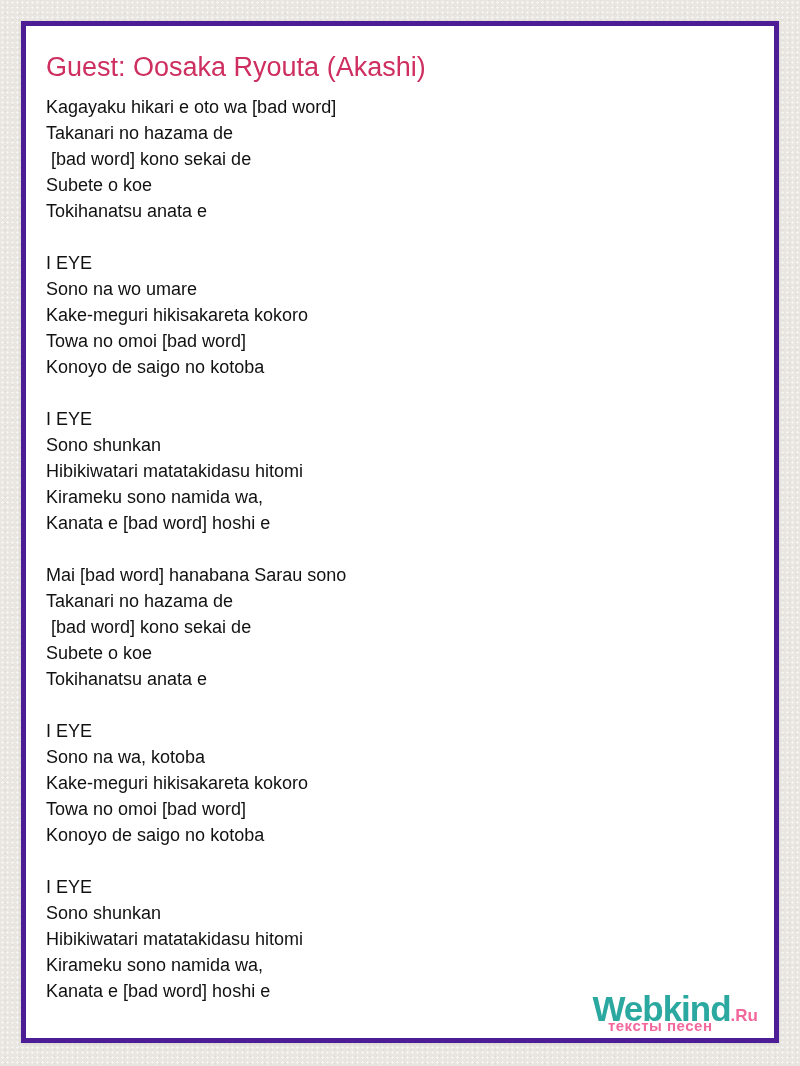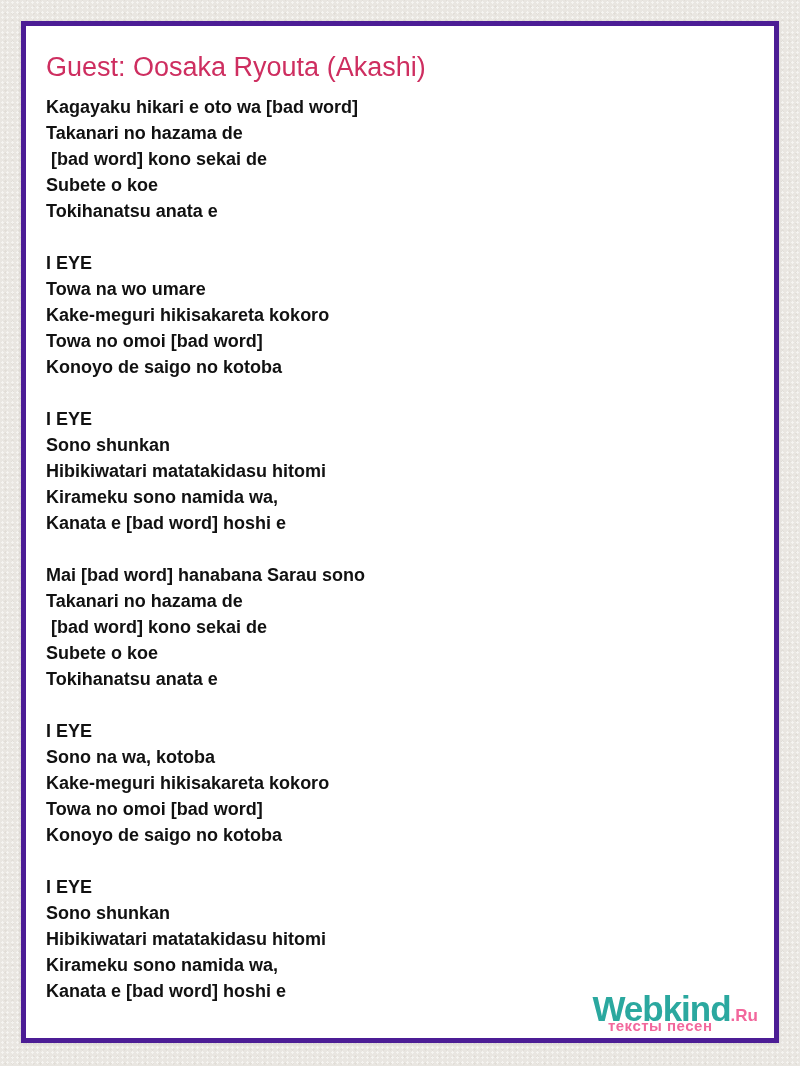--- a/index.html
+++ b/index.html
@@ -59,21 +59,20 @@
   }
   .lyrics {
     margin-top: 11px;
     font-size: 18px;
     color: var(--text-color);
   }
   .lyric-line {
     line-height: 26px;
     min-height: 26px;
     white-space: pre-wrap;
-    font-weight: bold;
   }
   .logo {
     position: absolute;
     right: 16px;
     bottom: 5px;
     cursor: pointer;
     line-height: 1;
   }
   .logo-main {
     font-size: 35px;
@@ -104,21 +103,21 @@
 
 
   <div class="lyrics">
       <div class="lyric-line">Kagayaku hikari e oto wa [bad word]</div>
       <div class="lyric-line">Takanari no hazama de</div>
       <div class="lyric-line"> [bad word] kono sekai de</div>
       <div class="lyric-line">Subete o koe</div>
       <div class="lyric-line">Tokihanatsu anata e</div>
       <div class="lyric-line"></div>
       <div class="lyric-line">I EYE</div>
-      <div class="lyric-line">Towa na wo umare</div>
+      <div class="lyric-line">Sono na wo umare</div>
       <div class="lyric-line">Kake-meguri hikisakareta kokoro</div>
       <div class="lyric-line">Towa no omoi [bad word]</div>
       <div class="lyric-line">Konoyo de saigo no kotoba</div>
       <div class="lyric-line"></div>
       <div class="lyric-line">I EYE</div>
       <div class="lyric-line">Sono shunkan</div>
       <div class="lyric-line">Hibikiwatari matatakidasu hitomi</div>
       <div class="lyric-line">Kirameku sono namida wa,</div>
       <div class="lyric-line">Kanata e [bad word] hoshi e</div>
       <div class="lyric-line"></div>

